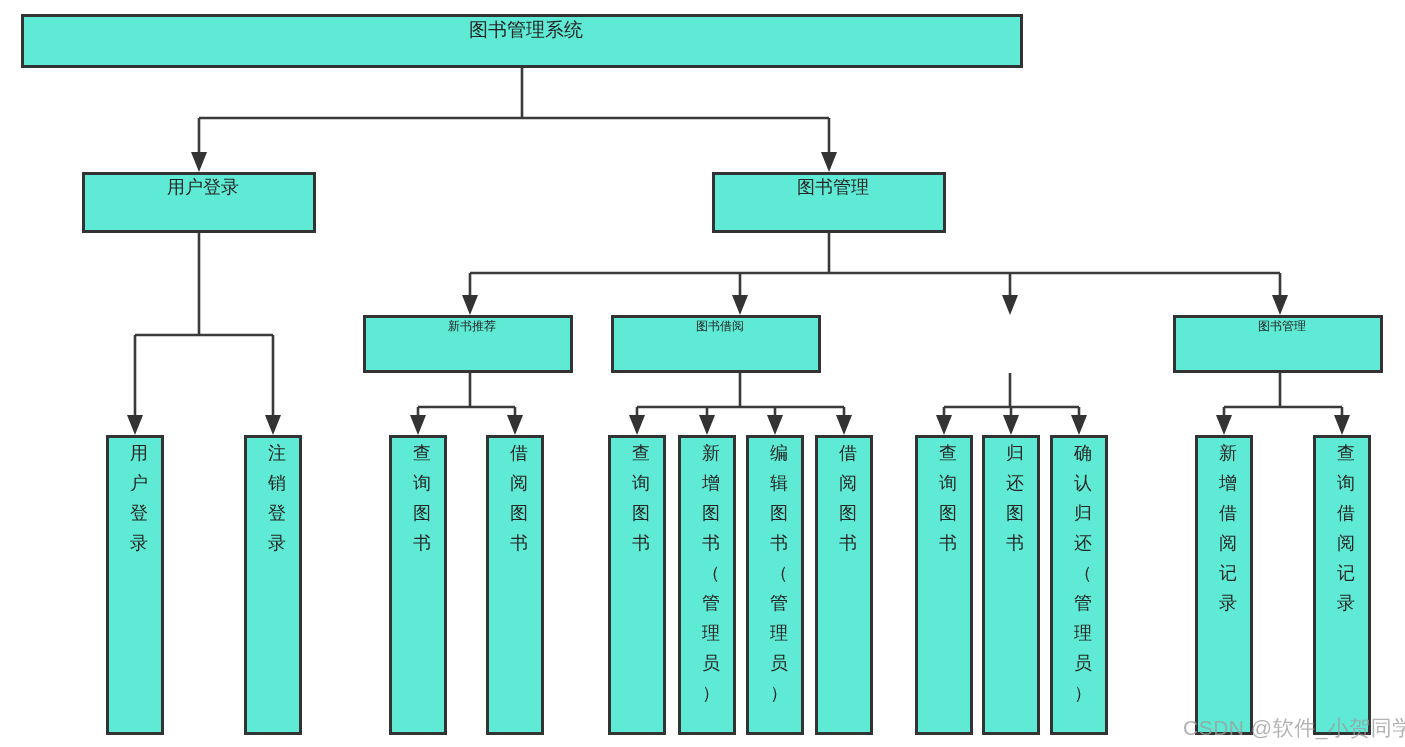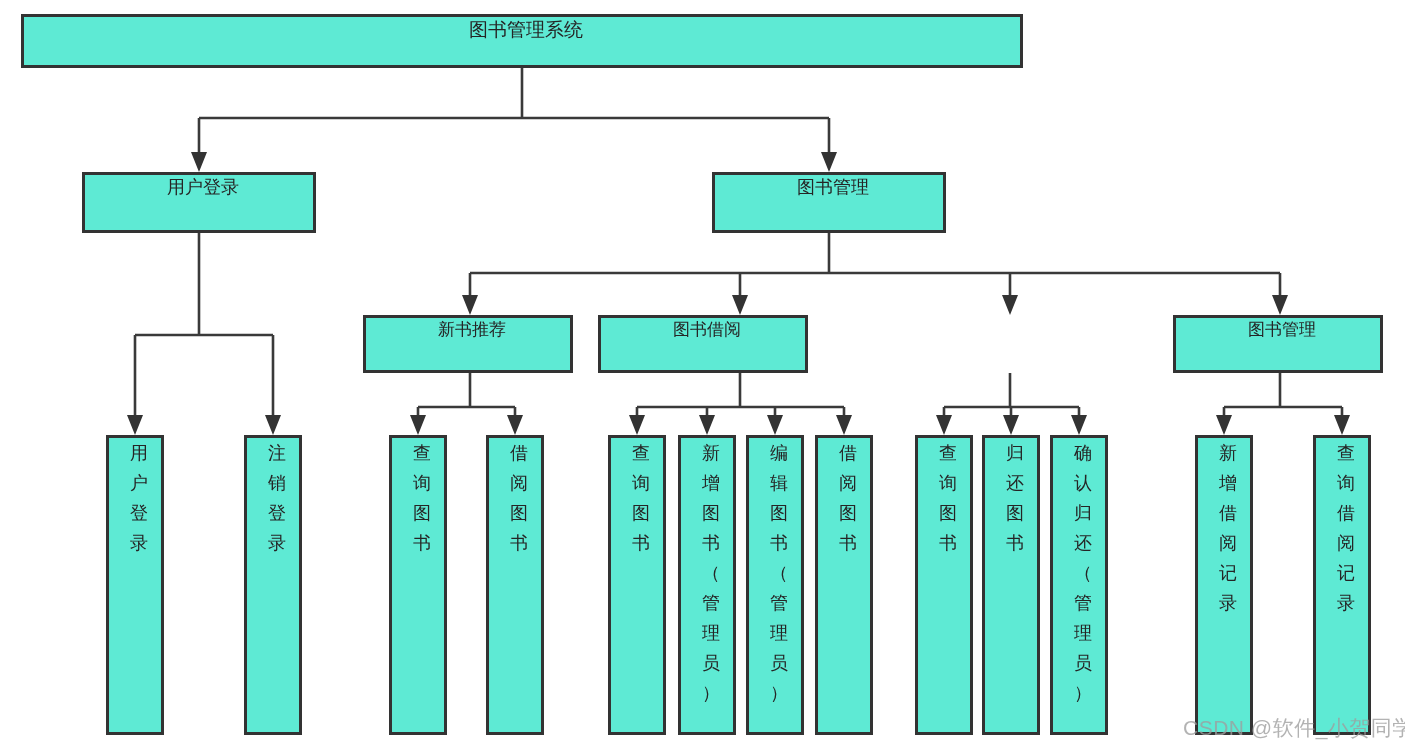--- a/index.html
+++ b/index.html
@@ -34,21 +34,21 @@
     justify-content: center;
     color: #252525;
     z-index: 2;
     padding-left: 8px;
   }
   .node.root {
     left: 21px; top: 14px; width: 1002px; height: 54px;
     font-size: 19px;
   }
   .node.lvl2 { top: 172px; width: 234px; height: 61px; font-size: 18px; }
-  .node.lvl3 { top: 315px; width: 210px; height: 58px; font-size: 17px; }
+  .node.lvl3 { top: 315px; width: 210px; height: 58px; font-size: 12px; }
   .node.leaf { top: 435px; width: 58px; height: 300px; }
   .vtext {
     white-space: pre;
     text-align: center;
     font-size: 18px;
     line-height: 30px;
     display: block;
   }
   .watermark {
     position: absolute;
@@ -97,21 +97,21 @@
   <div class="node lvl2" style="left:82px">
     <span>用户登录</span>
   </div>
   <div class="node lvl2" style="left:712px">
     <span>图书管理</span>
   </div>
 
   <div class="node lvl3" style="left:363px">
     <span>新书推荐</span>
   </div>
-  <div class="node lvl3" style="left:598px">
+  <div class="node lvl3" style="left:611px">
     <span>图书借阅</span>
   </div>
   <div class="node lvl3" style="left:1173px">
     <span>图书管理</span>
   </div>
 
   <div class="node leaf" style="left:106px">
     <span class="vtext">用
 户
 登

